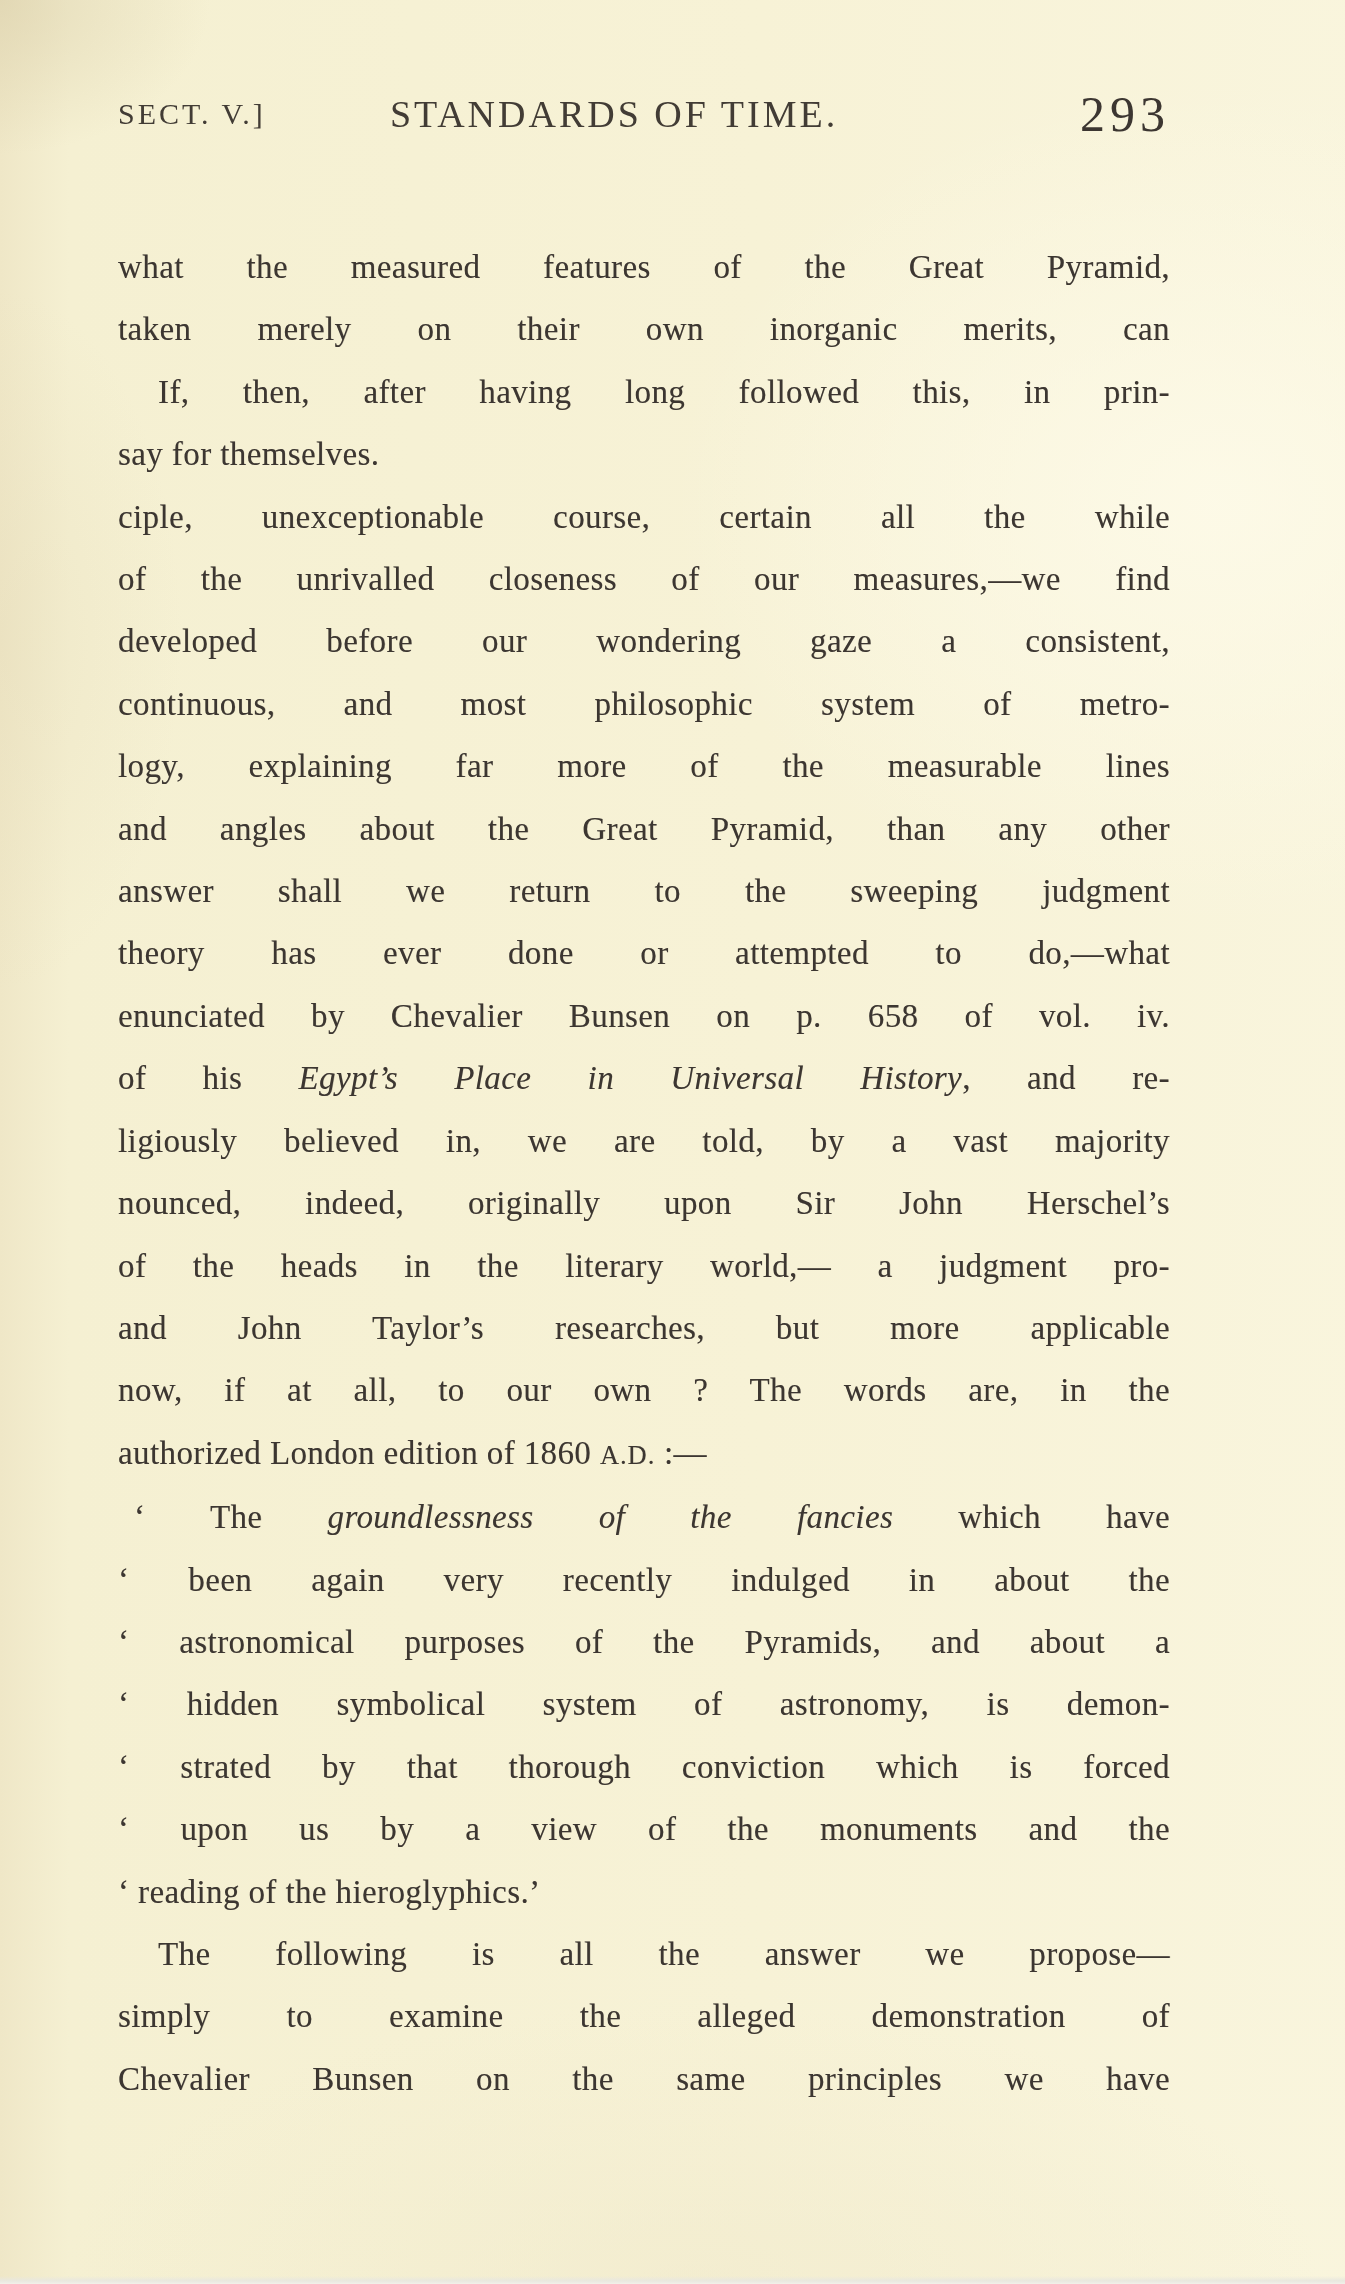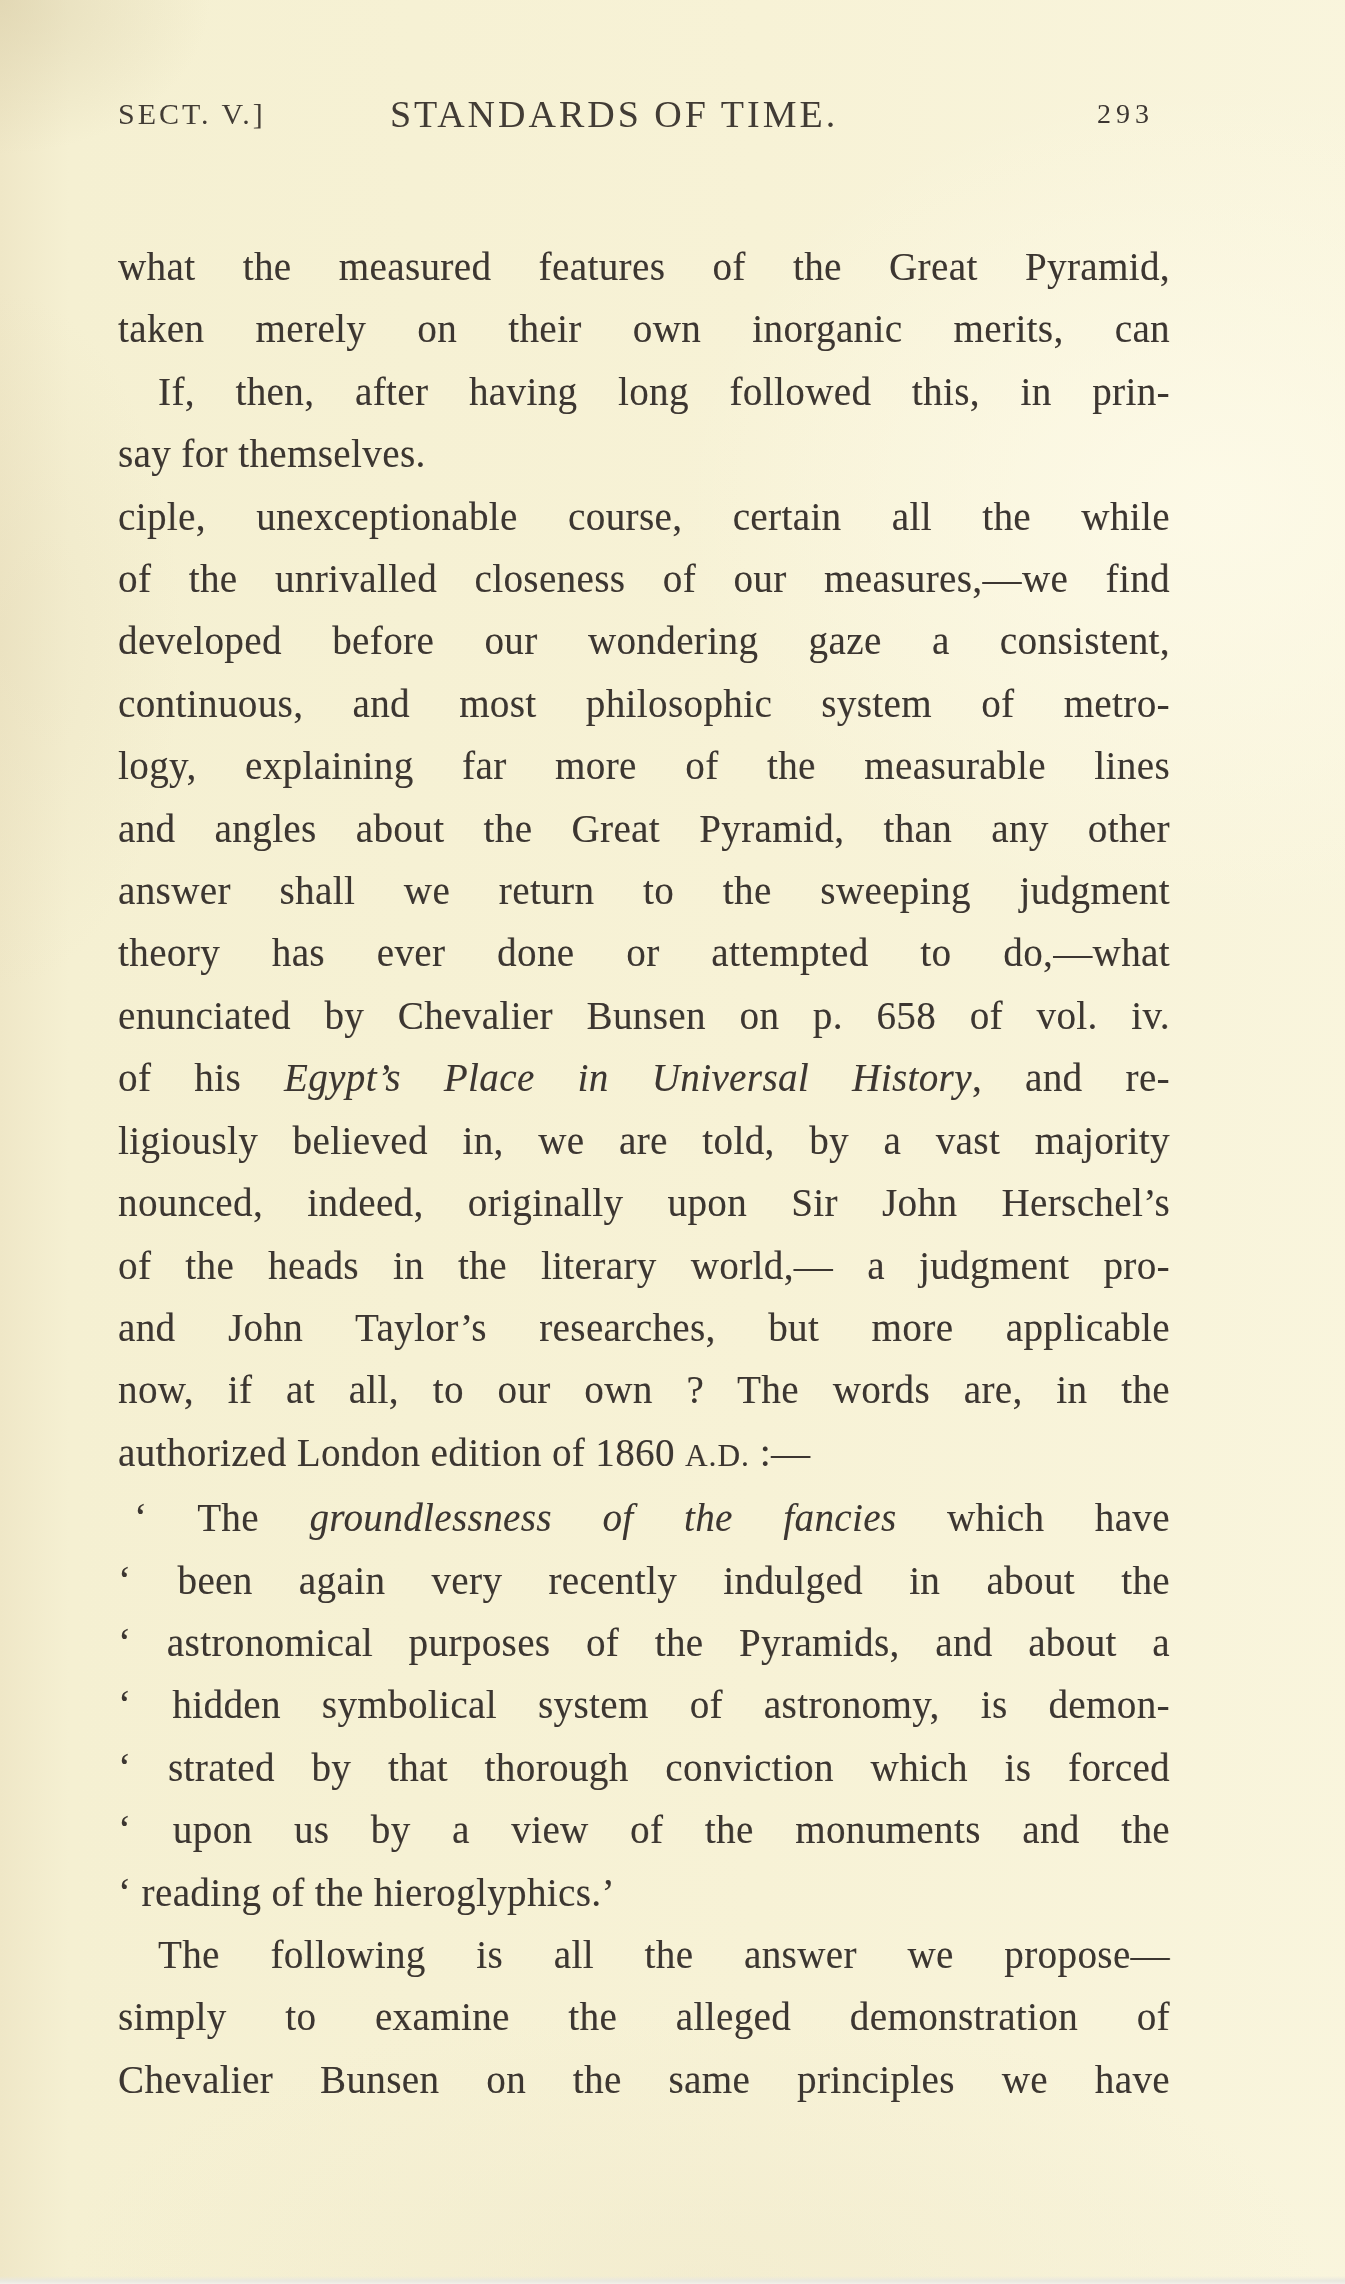--- a/index.html
+++ b/index.html
@@ -47,31 +47,31 @@
   .header .title {
     position: absolute;
     left: 0; right: 60px;
     text-align: center;
     font-size: 38px;
     letter-spacing: 3px;
     color: #423c35;
   }
   .header .pagenum {
     position: absolute;
-    right: 16px;
-    font-size: 28px;
+    right: 0;
+    font-size: 50px;
     letter-spacing: 5px;
     color: #3c3631;
   }
   .body-text {
     position: absolute;
     left: 118px;
     top: 236px;
     width: 1052px;
-    font-size: 39px;
+    font-size: 33px;
     line-height: 62.4px;
     letter-spacing: 0.4px;
   }
   .line {
     text-align: justify;
     text-align-last: justify;
     white-space: normal;
     text-shadow: 0.3px 0.3px 0.4px rgba(60,54,49,0.35);
   }
   .line.end {

